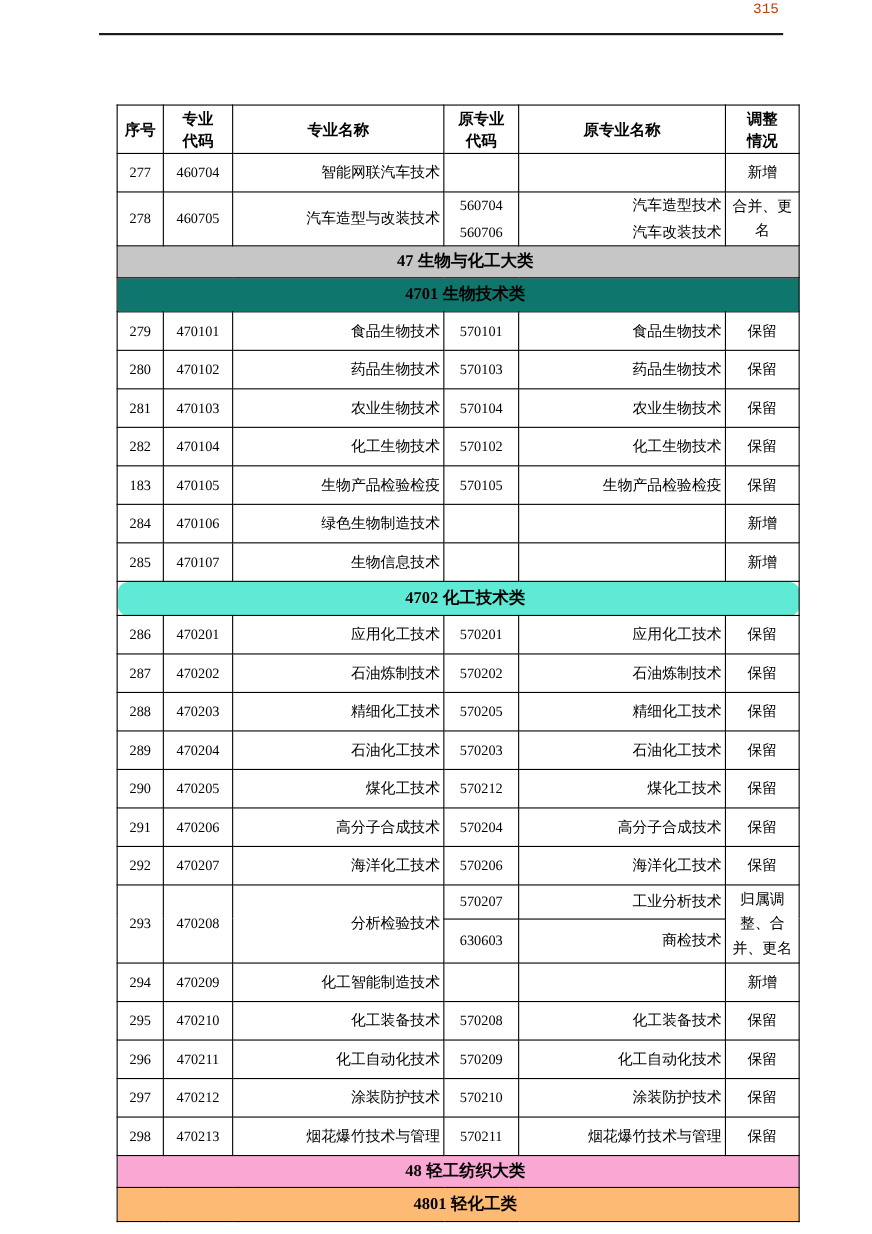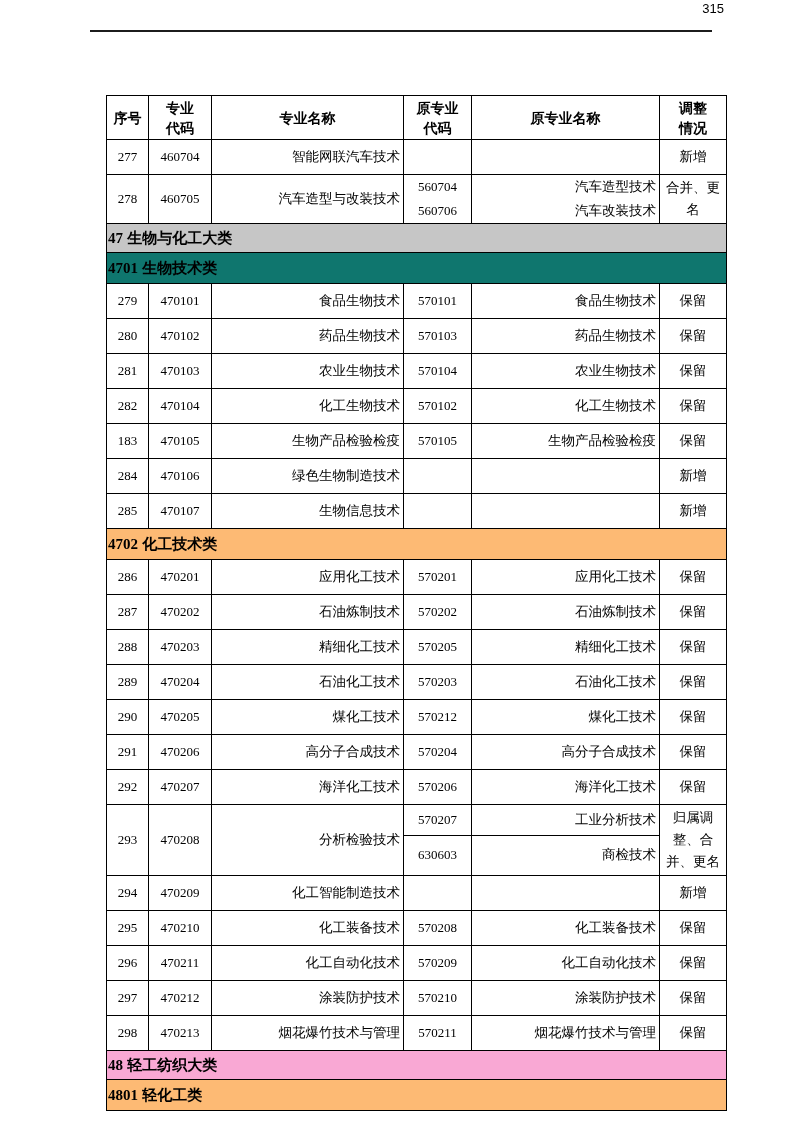--- a/index.html
+++ b/index.html
@@ -5,23 +5,23 @@
   html, body { margin: 0; padding: 0; }
   body {
     width: 793px; height: 1122px;
     background: #ffffff;
     font-family: "Liberation Sans", sans-serif;
     color: #000;
   }
   .page { position: relative; width: 793px; height: 1122px; overflow: hidden; background: #fff; }
 
   .page-number {
-    position: absolute; top: 1px; right: 69px;
-    font-family: Liberation Sans, sans-serif;
-    font-size: 13px; color: #000000;
+    position: absolute; top: 1px; right: 85px;
+    font-family: Liberation Mono, monospace;
+    font-size: 13px; color: #c2410c;
   }
   .header-rule {
     position: absolute; top: 30px; left: 90px;
     width: 622px; height: 2px; background: #1c1c1c;
   }
 
   table.majors {
     position: absolute; top: 95px; left: 106px;
     width: 620px;
     border-collapse: collapse;
@@ -44,22 +44,22 @@
   td.center { text-align: center; }
   td.num { font-family: "Liberation Serif", serif; font-size: 13px; }
   td.name { text-align: right; padding-left: 4px; }
   td.multi { white-space: pre-line; }
   td.status { line-height: 22px; padding: 2px 5px; }
   td.sub1 { height: 28px; }
   td.sub2 { height: 37px; }
 
   td.sec {
     font-weight: bold;
-    text-align: left;
-    padding-left: 1px;
+    text-align: center;
+    padding-left: 16px;
     font-size: 15px;
   }
   td.sec1 { height: 28px; }
   td.sec2 { height: 30px; }
   .secnum { font-family: "Liberation Serif", serif; }
 </style>
 </head>
 <body>
 
 <div class="page">
@@ -163,21 +163,21 @@
         </tr>
         <tr>
           <td class="num center">285</td>
           <td class="num center multi">470107</td>
           <td class="name multi">生物信息技术</td>
           <td class="num center multi"></td>
           <td class="name multi"></td>
           <td class="center status multi">新增</td>
         </tr>
         <tr>
-          <td class="sec sec2" colspan="6" style="background: #fdba74;"><span class="secnum">4702</span><span> 化工技术类</span></td>
+          <td class="sec sec2" colspan="6" style="background: #5eead4; border-radius: 10px;"><span class="secnum">4702</span><span> 化工技术类</span></td>
         </tr>
         <tr>
           <td class="num center">286</td>
           <td class="num center multi">470201</td>
           <td class="name multi">应用化工技术</td>
           <td class="num center multi">570201</td>
           <td class="name multi">应用化工技术</td>
           <td class="center status multi">保留</td>
         </tr>
         <tr>

